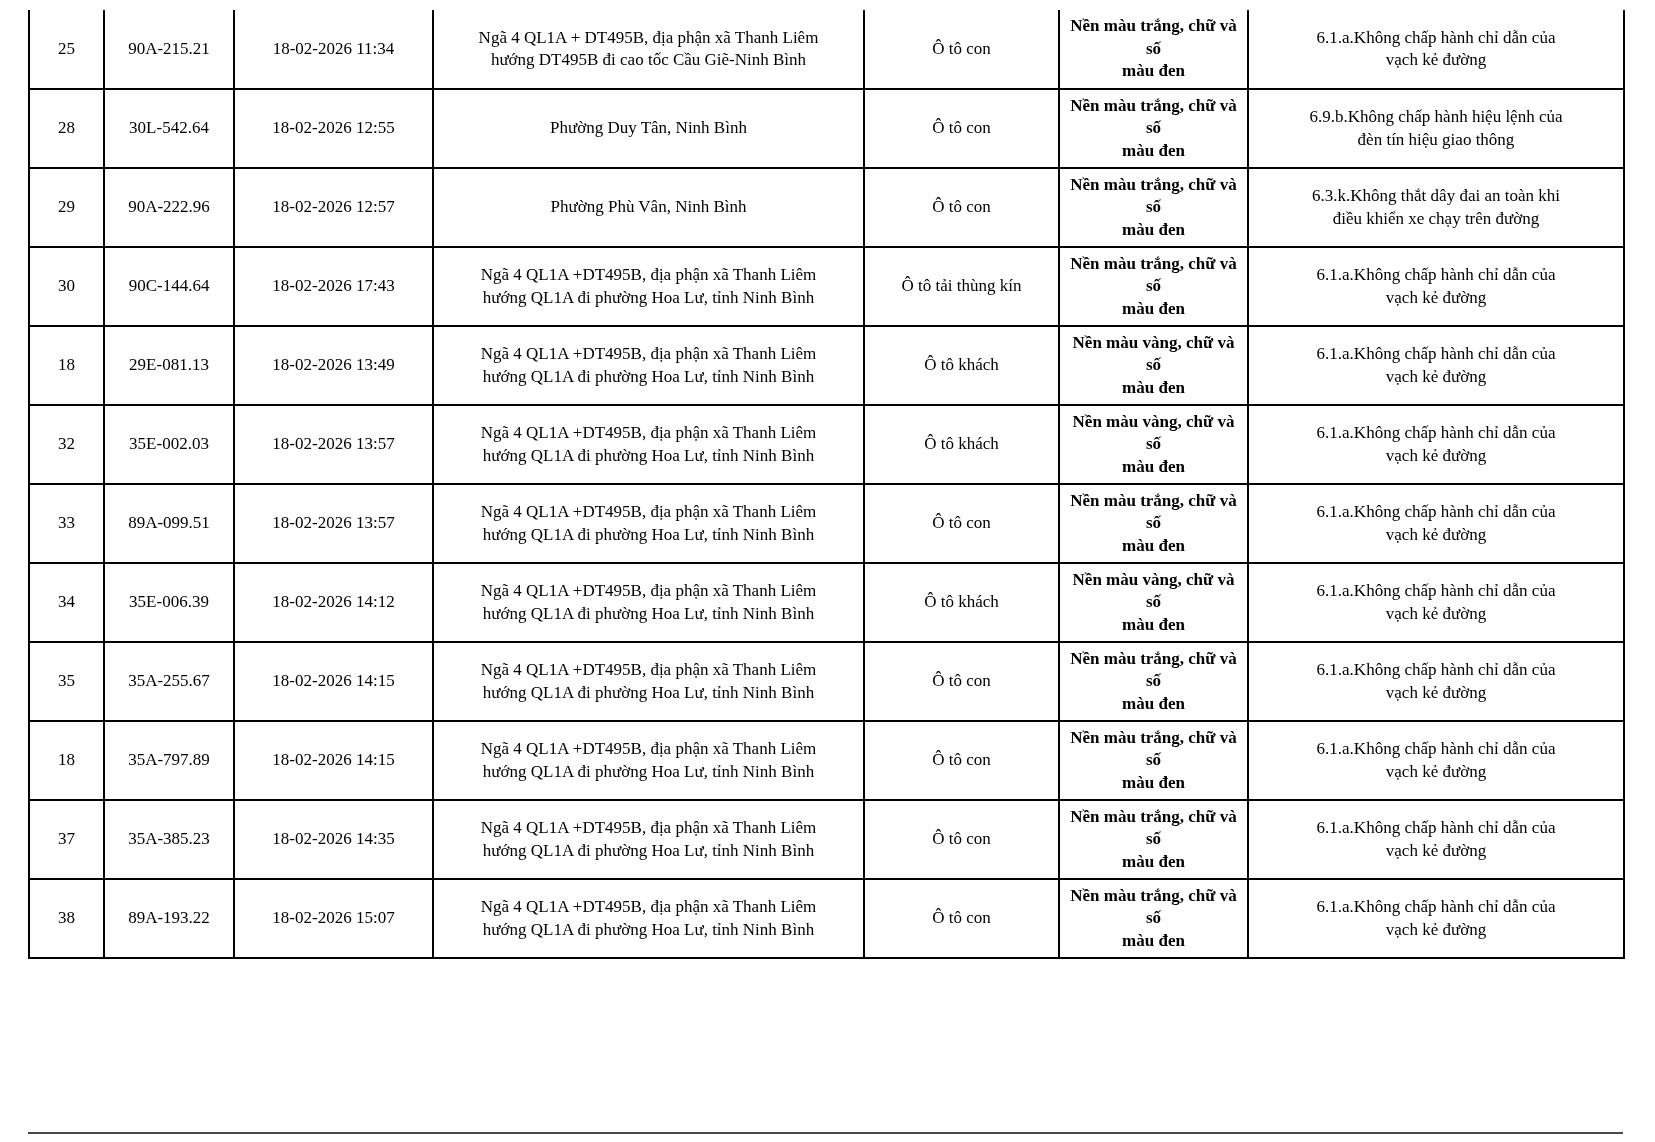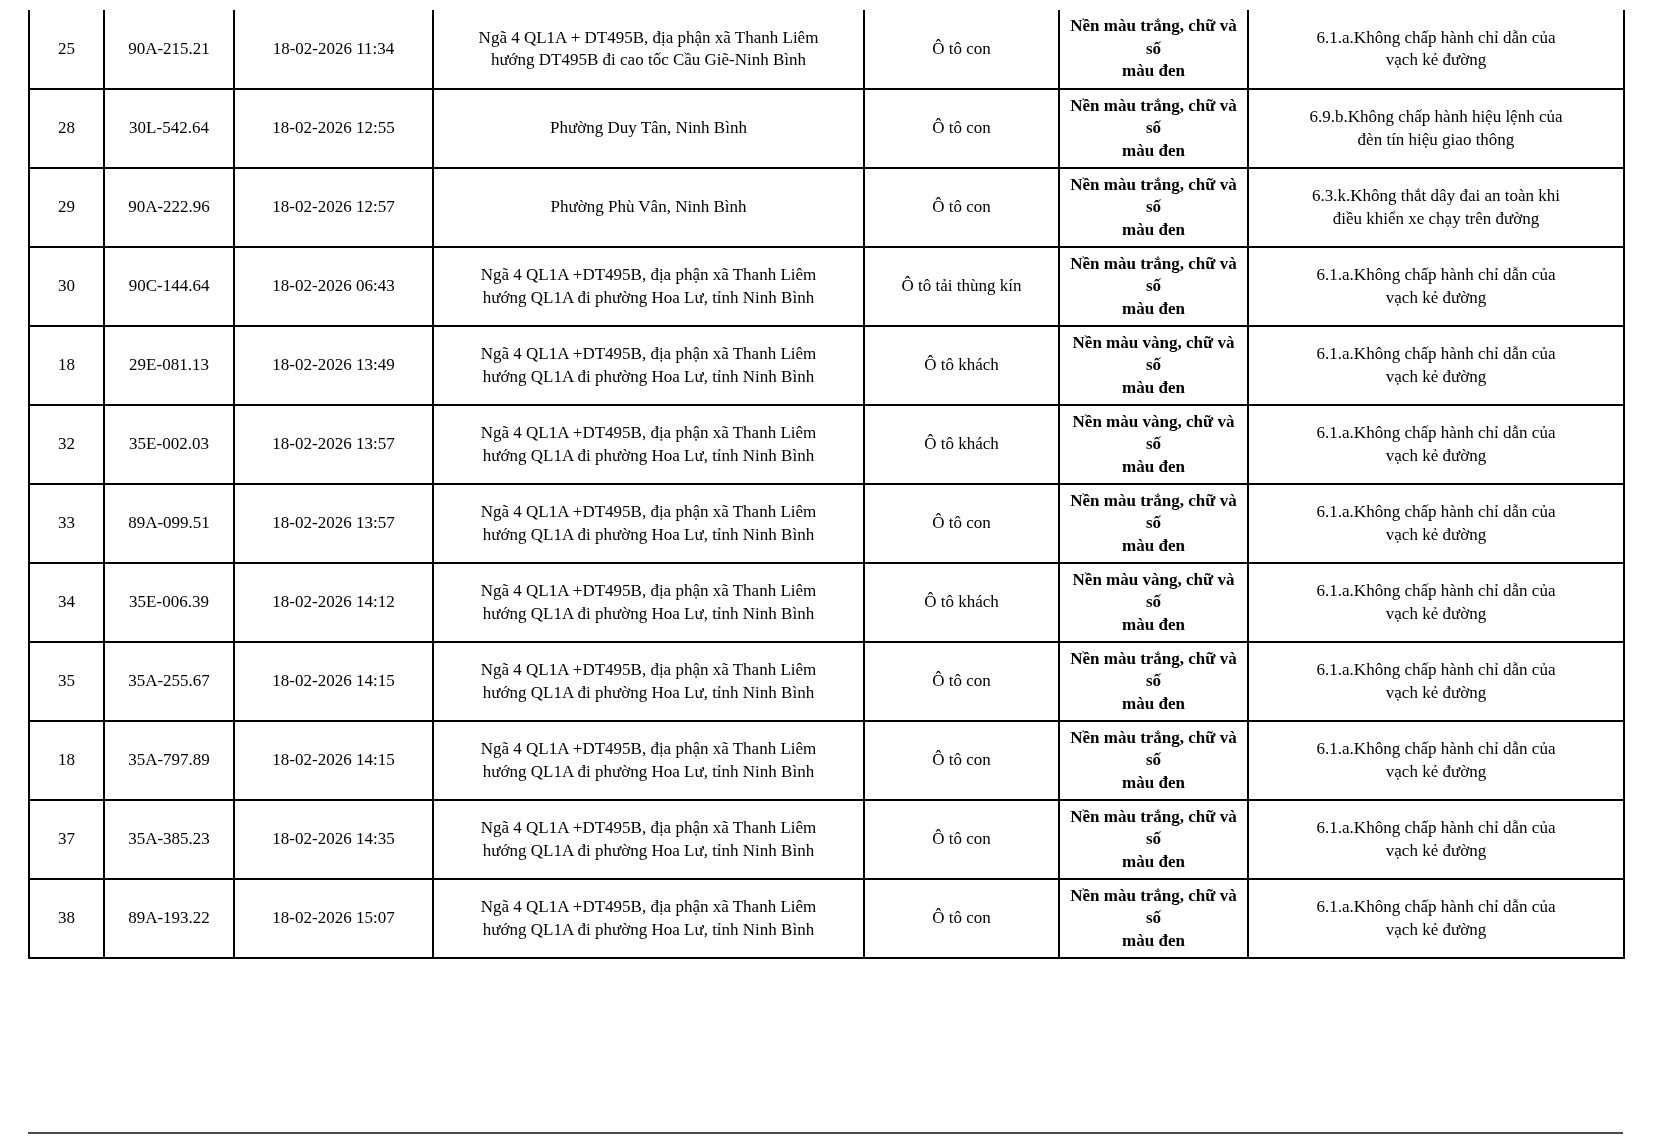--- a/index.html
+++ b/index.html
@@ -101,21 +101,21 @@
     <td class="c-loc">Phường Phù Vân, Ninh Bình</td>
     <td class="c-veh">Ô tô con</td>
     <td class="c-desc">Nền màu trắng, chữ và số
 màu đen</td>
     <td class="c-vio">6.3.k.Không thắt dây đai an toàn khi
 điều khiển xe chạy trên đường</td>
   </tr>
         <tr>
     <td class="c-stt">30</td>
     <td class="c-plate">90C-144.64</td>
-    <td class="c-time">18-02-2026 06:43</td>
+    <td class="c-time">18-02-2026 17:43</td>
     <td class="c-loc">Ngã 4 QL1A +DT495B, địa phận xã Thanh Liêm
 hướng QL1A đi phường Hoa Lư, tỉnh Ninh Bình</td>
     <td class="c-veh">Ô tô tải thùng kín</td>
     <td class="c-desc">Nền màu trắng, chữ và số
 màu đen</td>
     <td class="c-vio">6.1.a.Không chấp hành chỉ dẫn của
 vạch kẻ đường</td>
   </tr>
         <tr>
     <td class="c-stt">18</td>

